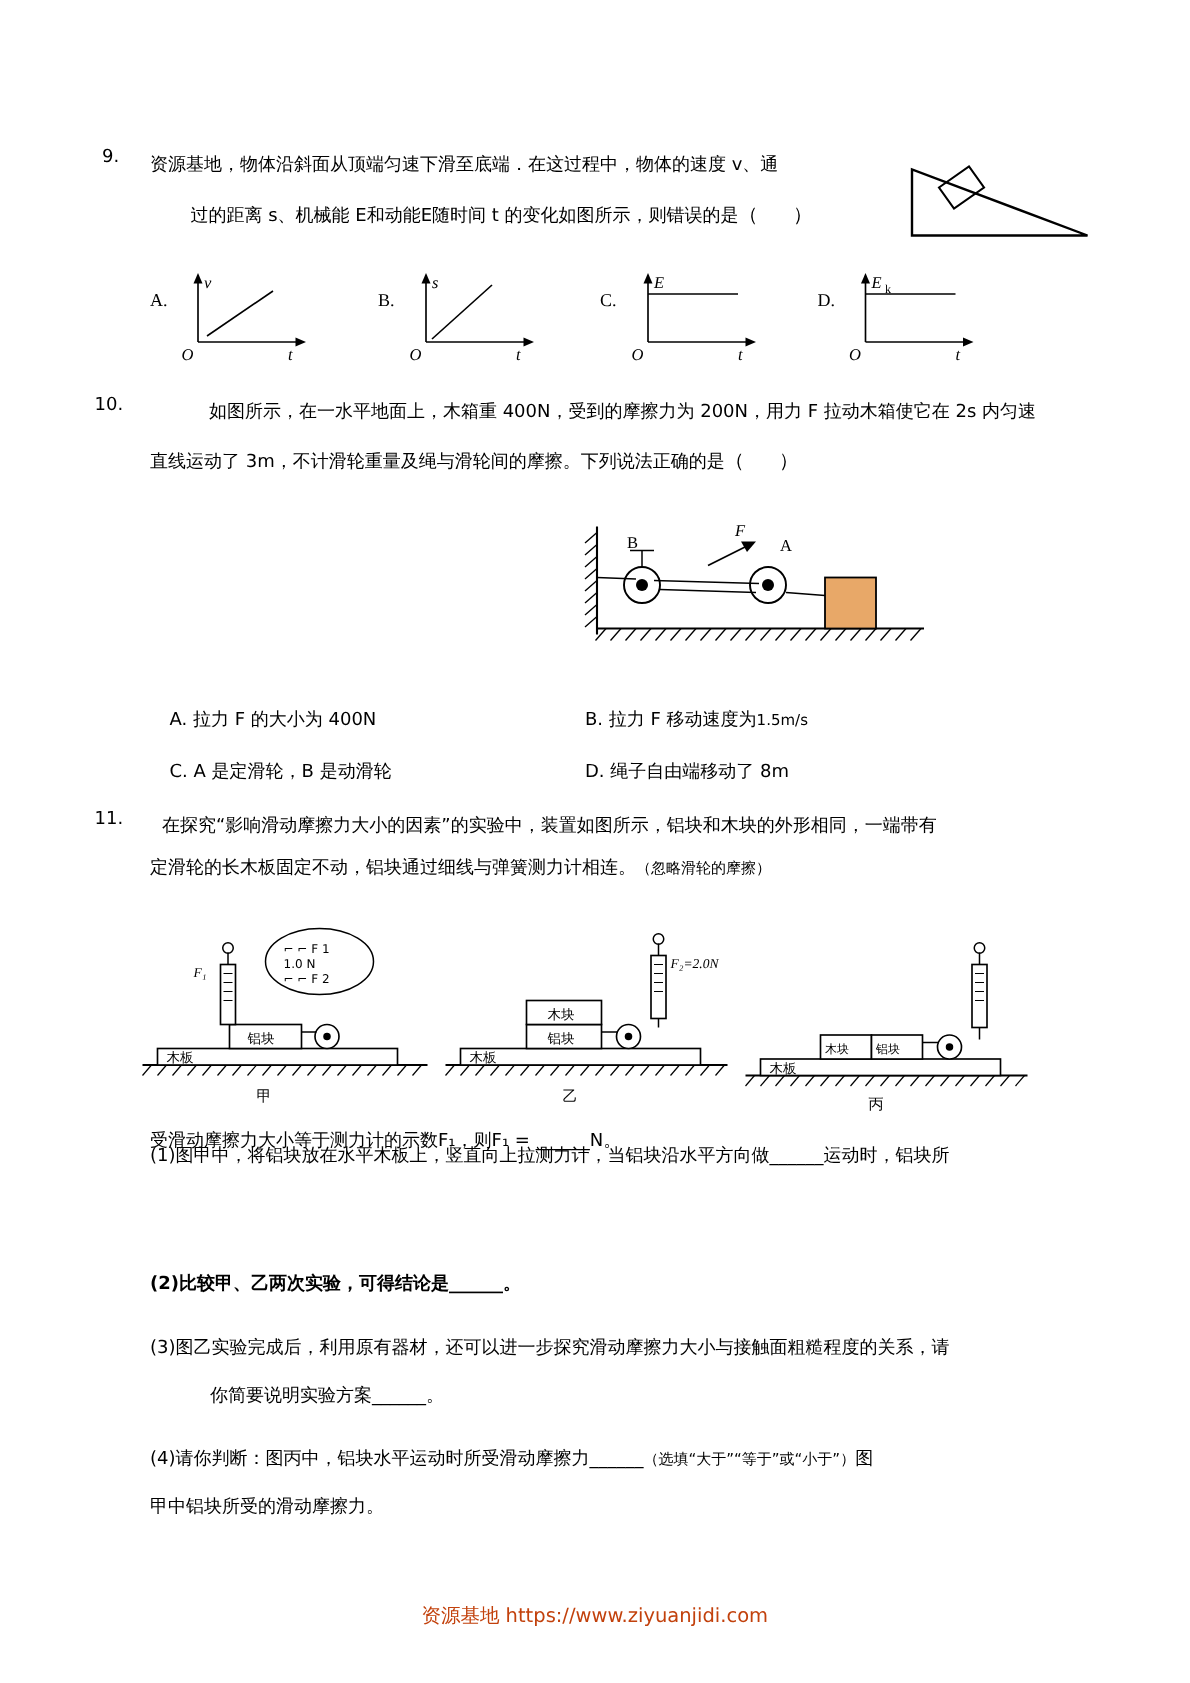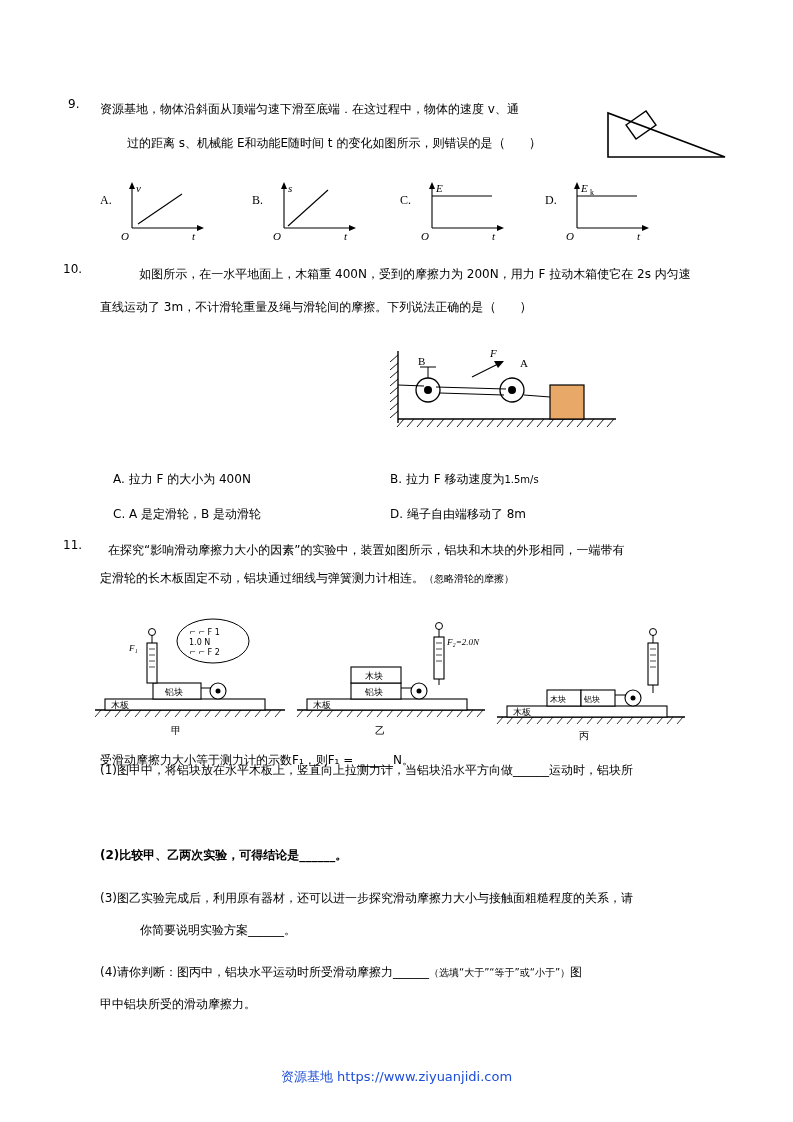--- a/index.html
+++ b/index.html
@@ -87,21 +87,21 @@
   #q11-s3b { left: 100px; top: 918px; width: 620px; margin-left: 40px; }
   #q11-s4 { left: 100px; top: 960px; width: 640px; }
   #q11-s4b { left: 100px; top: 992px; width: 620px; }
 
   .footer {
     position: absolute;
     left: 0; top: 1068px;
     width: 793px;
     text-align: center;
     font-size: 13px;
-    color: #1d4ed8;
+    color: #c2410c;
     font-family: "DejaVu Sans", sans-serif;
   }
   .paren { font-family: "Liberation Serif", serif; font-size: 13px; letter-spacing: 10px; }
   svg { display: block; }
 </style>
 </head>
 <body>
 
 <div class="page">
 

